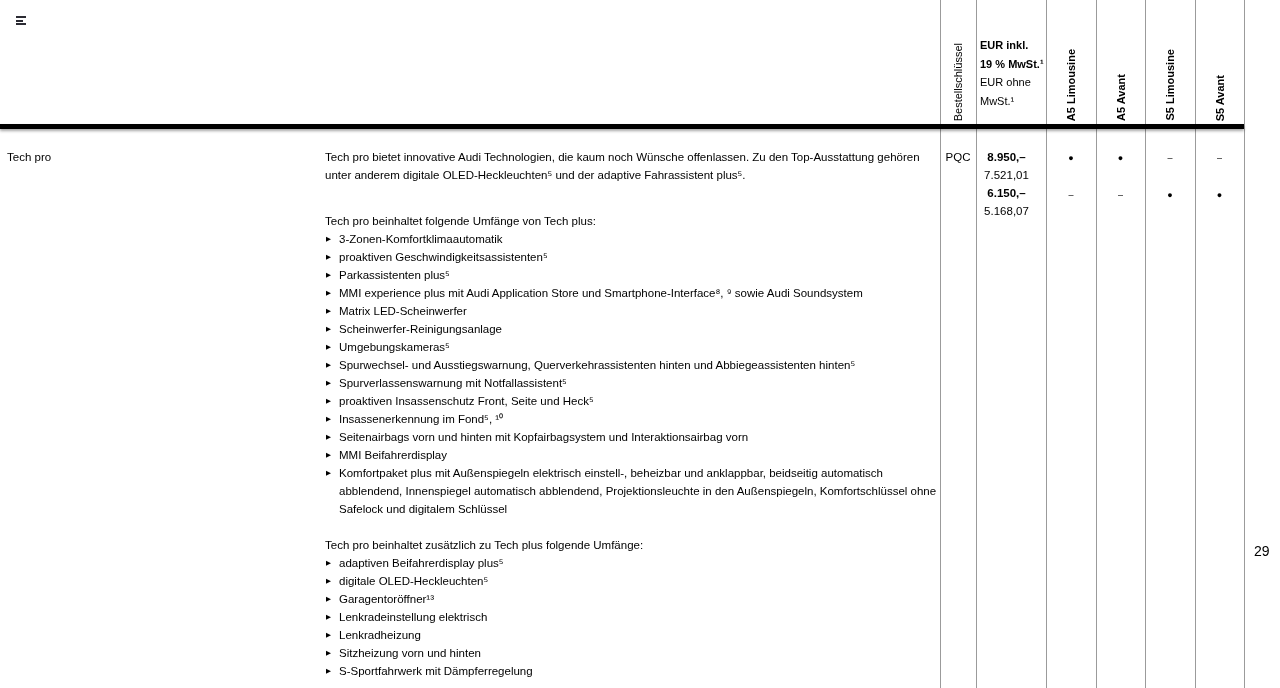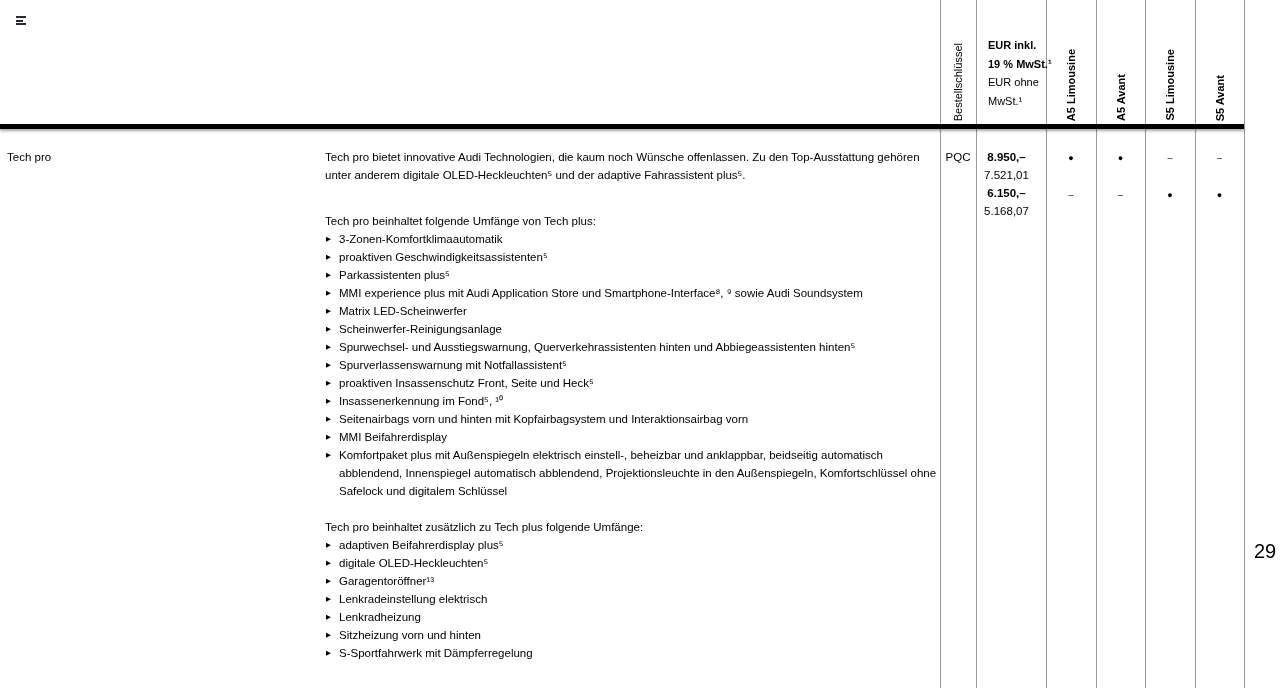--- a/index.html
+++ b/index.html
@@ -46,21 +46,21 @@
     color: #000;
   }
   .rot-header.bold span { font-weight: bold; }
   .rh-code  { left: 940px; width: 36px; }
   .rh-m0 { left: 1046px; width: 50px; }
   .rh-m1 { left: 1096px; width: 49px; }
   .rh-m2 { left: 1145px; width: 50px; }
   .rh-m3 { left: 1195px; width: 49px; }
 
   
-  .eur-header { position: absolute; left: 980px; top: 36px; width: 64px; font-size: 11px; line-height: 18.5px; color:#000;margin-left:8px; }
+  .eur-header { position: absolute; left: 980px; top: 36px; width: 64px; font-size: 11px; line-height: 18.5px; color:#000; }
   .eur-header .b { font-weight: bold; }
 
   
   .row-name { position: absolute; left: 7px; top: 148px; font-size: 11.5px; color:#000; }
 
   
   .content { position: absolute; left: 325px; top: 148px; width: 612px; color: #000; }
   .content .para { margin-bottom: 28px; }
   .content .section-title { margin-bottom: 0; }
   .content ul { list-style: none; margin: 0 0 18px 0; }
@@ -81,21 +81,21 @@
   
   .avail { position: absolute; height: 18px; text-align: center; color: #000; }
   .avail span { font-size: 9px; line-height: 18px; }
   .r0 { top: 148px; } .r1 { top: 185px; }
   .c0 { left: 1046px; width: 50px; }
   .c1 { left: 1096px; width: 49px; }
   .c2 { left: 1145px; width: 50px; }
   .c3 { left: 1195px; width: 49px; }
 
   
-  .page-number { position: absolute; left: 1254px; top: 542px; font-size: 20px; color: #000; }
+  .page-number { position: absolute; left: 1254px; top: 542px; font-size: 14px; color: #000; }
 </style>
 </head>
 <body>
 
 <div class="page">
 
   <div class="menu-icon">
     <div class="bar long"></div>
     <div class="bar short"></div>
     <div class="bar long"></div>
@@ -140,20 +140,21 @@
     <div class="para">Tech pro bietet innovative Audi Technologien, die kaum noch Wünsche offenlassen. Zu den Top-Ausstattung gehören unter anderem digitale OLED-Heckleuchten⁵ und der adaptive Fahrassistent plus⁵.</div>
 
     <div class="section-title">Tech pro beinhaltet folgende Umfänge von Tech plus:</div>
     <ul>
       <li><span class="bullet">▶</span><span>3-Zonen-Komfortklimaautomatik</span></li>
       <li><span class="bullet">▶</span><span>proaktiven Geschwindigkeitsassistenten⁵</span></li>
       <li><span class="bullet">▶</span><span>Parkassistenten plus⁵</span></li>
       <li><span class="bullet">▶</span><span>MMI experience plus mit Audi Application Store und Smartphone-Interface⁸, ⁹ sowie Audi Soundsystem</span></li>
       <li><span class="bullet">▶</span><span>Matrix LED-Scheinwerfer</span></li>
       <li><span class="bullet">▶</span><span>Scheinwerfer-Reinigungsanlage</span></li>
+      <li><span class="bullet">▶</span><span>Umgebungskameras⁵</span></li>
       <li><span class="bullet">▶</span><span>Spurwechsel- und Ausstiegswarnung, Querverkehrassistenten hinten und Abbiegeassistenten hinten⁵</span></li>
       <li><span class="bullet">▶</span><span>Spurverlassenswarnung mit Notfallassistent⁵</span></li>
       <li><span class="bullet">▶</span><span>proaktiven Insassenschutz Front, Seite und Heck⁵</span></li>
       <li><span class="bullet">▶</span><span>Insassenerkennung im Fond⁵, ¹⁰</span></li>
       <li><span class="bullet">▶</span><span>Seitenairbags vorn und hinten mit Kopfairbagsystem und Interaktionsairbag vorn</span></li>
       <li><span class="bullet">▶</span><span>MMI Beifahrerdisplay</span></li>
       <li><span class="bullet">▶</span><span>Komfortpaket plus mit Außenspiegeln elektrisch einstell-, beheizbar und anklappbar, beidseitig automatisch abblendend, Innenspiegel automatisch abblendend, Projektionsleuchte in den Außenspiegeln, Komfortschlüssel ohne Safelock und digitalem Schlüssel</span></li>
     </ul>
 
     <div class="section-title">Tech pro beinhaltet zusätzlich zu Tech plus folgende Umfänge:</div>

